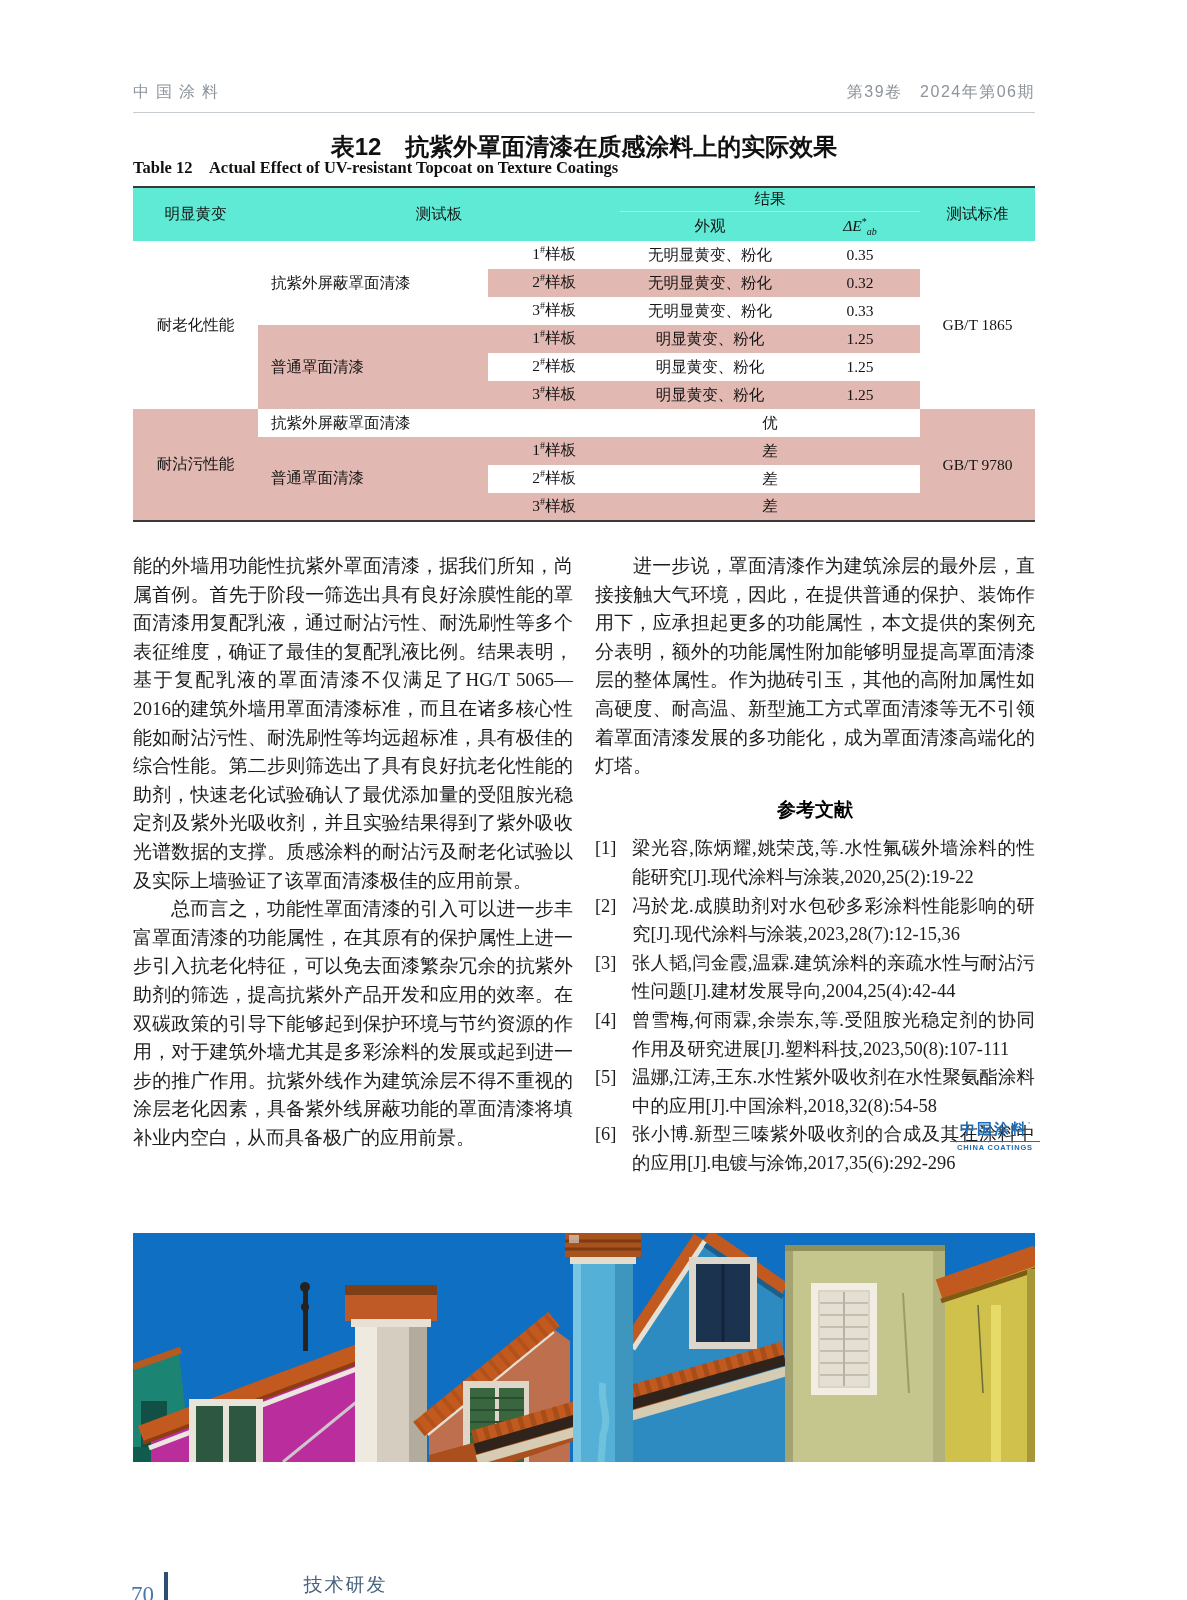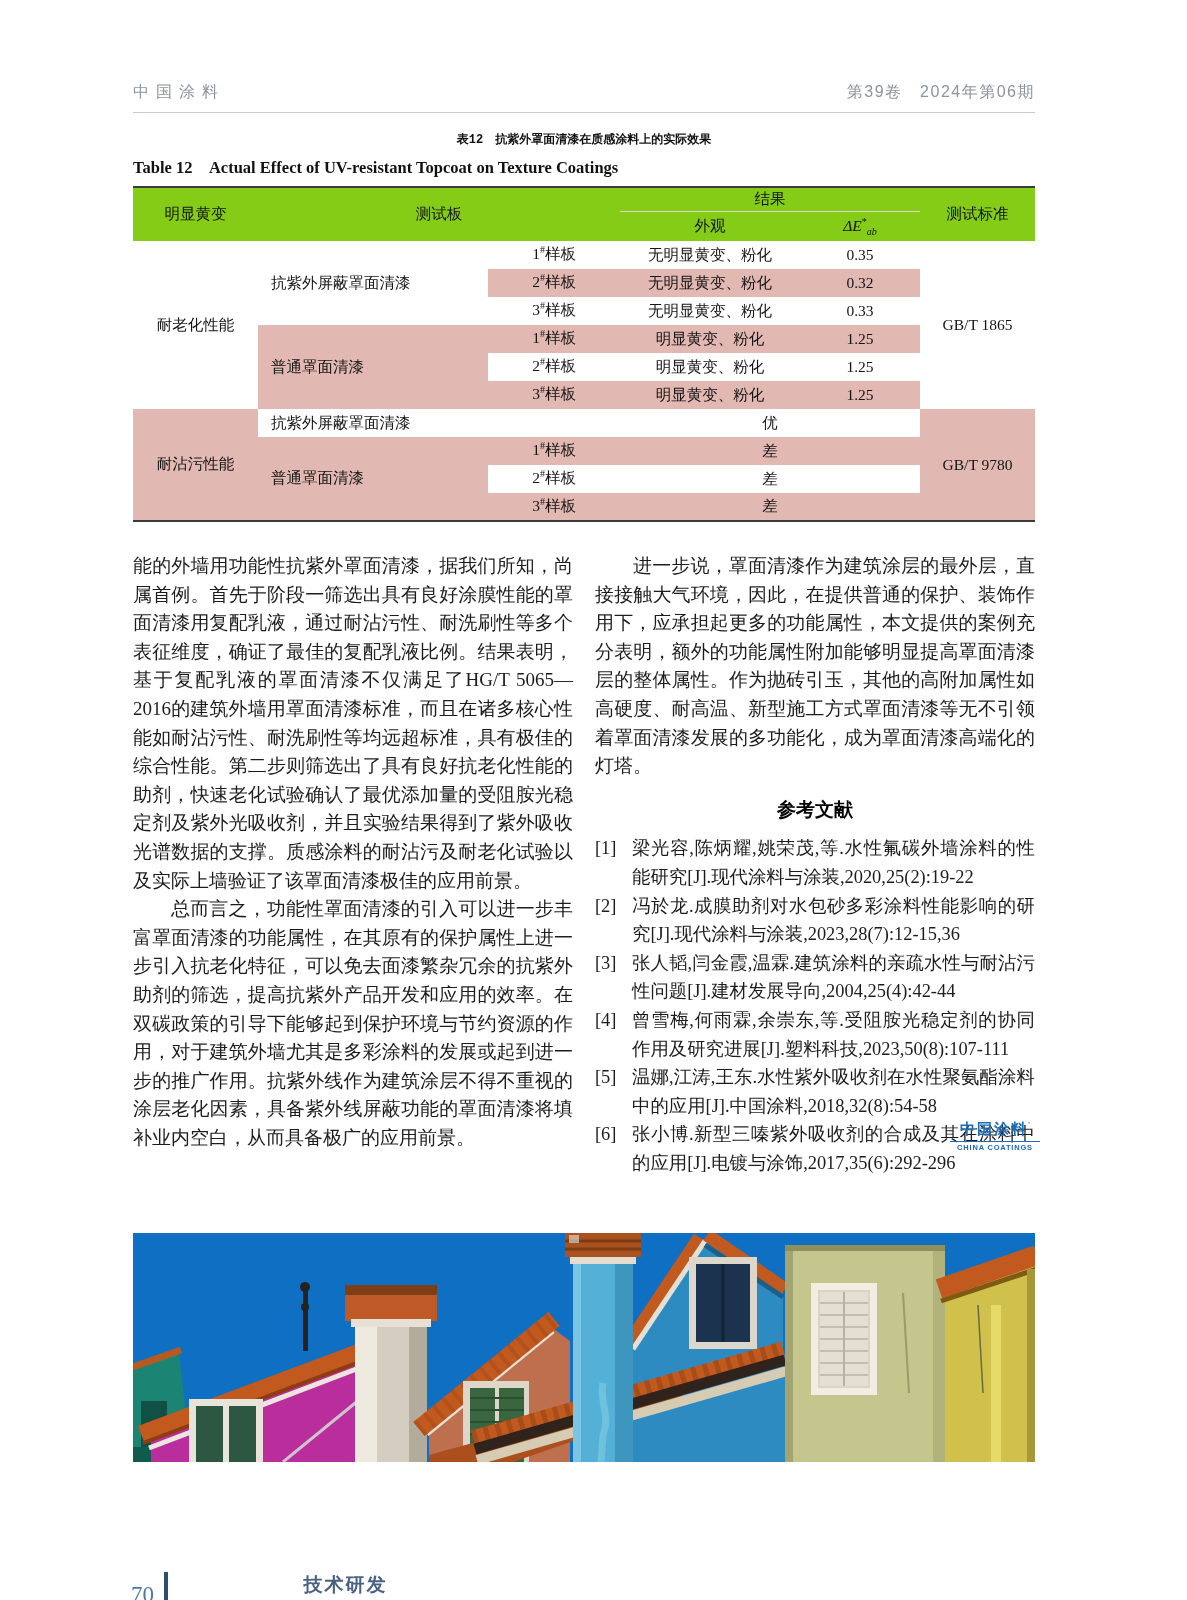--- a/index.html
+++ b/index.html
@@ -16,41 +16,41 @@
     padding-bottom:9px; border-bottom:1px solid #c7ccd1;
     font-family:"Liberation Sans","DejaVu Sans",sans-serif;
     font-size:16px; color:#8d949c;
   }
   .pagehead .journal { letter-spacing:7px; }
   .pagehead .issue { letter-spacing:1.5px;text-align:center; }
 
   
   .tbl-title-cn {
     position:absolute; top:131px; left:133px; width:902px; text-align:center;
-    font-family:Liberation Mono, monospace;
-    font-weight:bold; font-size:12px; color:#111;
+    font-family:Liberation Sans, sans-serif;
+    font-weight:bold; font-size:24px; color:#111;
   }
   .tbl-title-en {
     position:absolute; top:157px; left:133px; width:902px; text-align:left;
     font-family:"Liberation Serif","DejaVu Serif",serif;
     font-weight:bold; font-size:16.5px; color:#111;
   }
 
   
   table.datatable {
     position:absolute; top:186px; left:133px; width:902px;
     border-collapse:collapse; table-layout:fixed;
     border-top:2px solid #3a3a3a; border-bottom:2px solid #3a3a3a;
     font-size:15.5px; color:#141414;
   }
   .datatable th, .datatable td {
     padding:0; text-align:center; vertical-align:middle; font-weight:normal;
     overflow:hidden; white-space:nowrap;
   }
-  .datatable thead th { background:#84cc16; }
+  .datatable thead th { background:#5eead4; }
   .datatable tr.hr1 { height:24px; }
   .datatable tr.hr2 { height:30px; }
   .datatable tbody tr { height:28px; }
   .datatable th.result-th { border-bottom:1px solid #e6d2cd; }
   .pk { background:#e2b8b2; }
   .cell-left { text-align:left !important; padding-left:13px !important; }
   sup.hash { font-size:10px; vertical-align:super; }
   th.de i { font-family:"Liberation Serif","DejaVu Serif",serif; font-style:italic; }
   th.de sup { font-size:10px; }
   th.de sub { font-size:10px; font-style:italic; }
@@ -90,21 +90,21 @@
 
   
   .footer { position:absolute; left:131px; top:1572px; display:flex; align-items:flex-start;text-align:right; }
   .footer .num {
     font-size:23px; color:#4a78a6; margin-right:10px; margin-top:10px;
     font-family:"Liberation Serif","DejaVu Serif",serif;
   }
   .footer .bar { width:4px; height:44px; background:#2c4e70; margin-right:9px; }
   .footer .labels { display:flex; flex-direction:column; }
   .footer .cn {
-    font-family:"Liberation Sans","DejaVu Sans",sans-serif; font-weight:bold;
+    font-family:"Liberation Sans","DejaVu Sans",sans-serif; font-weight:normal;
     font-size:19px; color:#48627f; letter-spacing:2px;
   }
   .footer .en {
     font-family:Liberation Sans, sans-serif;
     font-size:12.5px; color:#0c4a6e; margin-top:3px;
   }
 </style>
 </head>
 <body>
 

